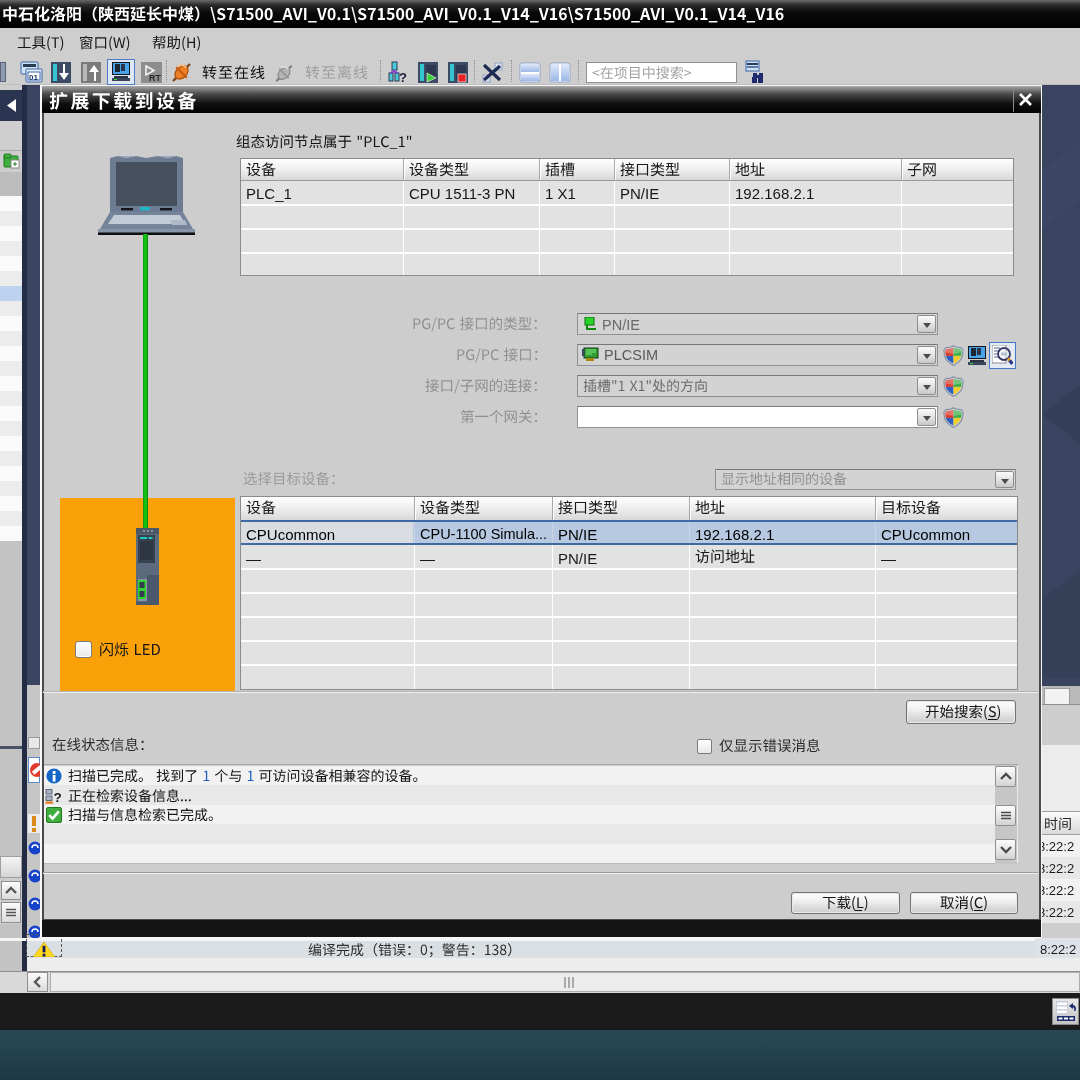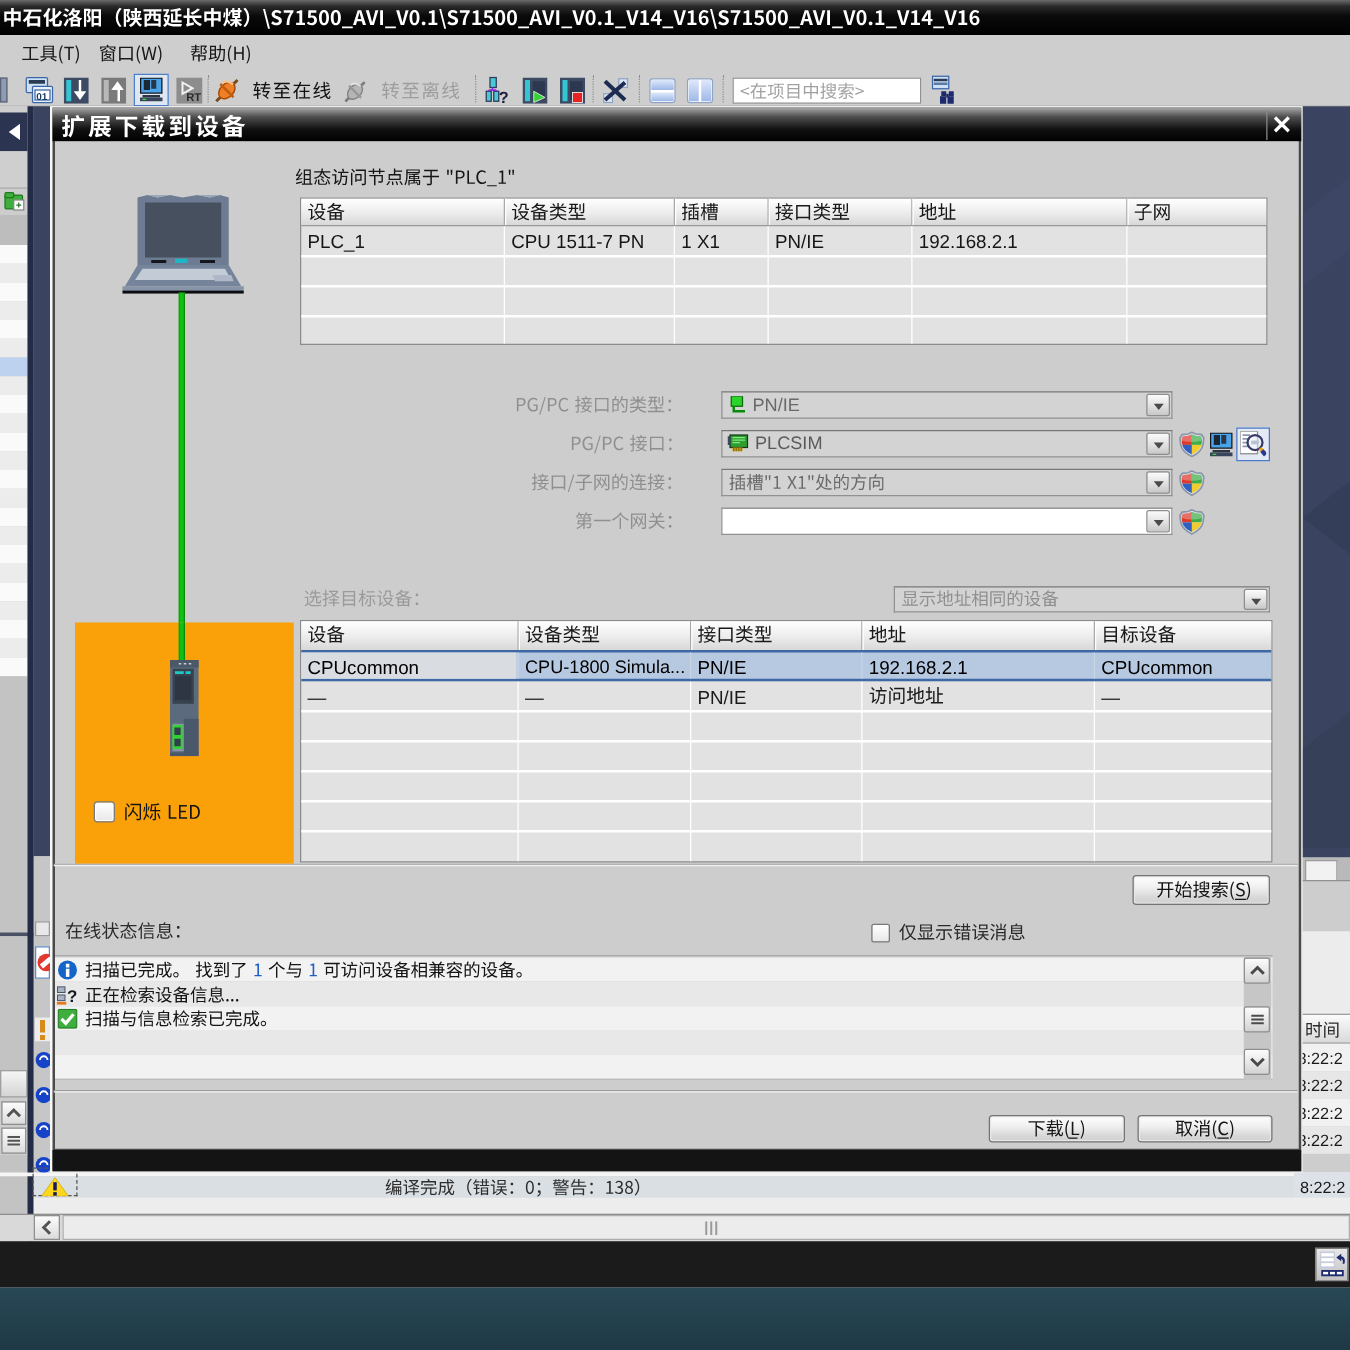--- a/index.html
+++ b/index.html
@@ -343,21 +343,21 @@
 <svg class="a" style="left:620.0px;top:160.0px" width="62" height="20" viewBox="0 -15 62 20">
     <path transform="translate(0.0,0)" d="M6.8 -9.5C7.3 -8.9 7.7 -8.1 7.9 -7.6L8.8 -8C8.6 -8.5 8.1 -9.3 7.7 -9.9ZM2.4 -12.6V-9.6H0.6V-8.5H2.4V-5.2C1.6 -5 1 -4.8 0.4 -4.6L0.7 -3.5L2.4 -4.1V-0.1C2.4 0.1 2.3 0.1 2.1 0.1C2 0.1 1.4 0.1 0.9 0.1C1 0.4 1.1 0.9 1.2 1.2C2 1.2 2.6 1.1 2.9 0.9C3.3 0.8 3.4 0.5 3.4 -0.1V-4.4L4.9 -4.9L4.8 -6L3.4 -5.5V-8.5H5V-9.6H3.4V-12.6ZM8.5 -12.3C8.8 -11.9 9 -11.5 9.2 -11H5.7V-10H13.9V-11H10.4C10.2 -11.5 9.9 -12 9.6 -12.5ZM11.5 -9.9C11.3 -9.2 10.7 -8.2 10.3 -7.5H5.2V-6.5H14.3V-7.5H11.4C11.8 -8.1 12.2 -8.9 12.6 -9.6ZM11.5 -3.9C11.2 -3 10.7 -2.2 10.1 -1.6C9.2 -2 8.4 -2.3 7.6 -2.5C7.8 -2.9 8.2 -3.4 8.5 -3.9ZM6 -2C7 -1.7 8.1 -1.4 9.1 -0.9C8 -0.3 6.6 0 4.8 0.2C5 0.4 5.2 0.9 5.3 1.2C7.4 0.9 9.1 0.4 10.2 -0.4C11.5 0.1 12.6 0.7 13.3 1.2L14 0.4C13.3 -0.1 12.3 -0.7 11.1 -1.2C11.8 -1.9 12.3 -2.8 12.6 -3.9H14.4V-4.9H9C9.3 -5.4 9.5 -5.8 9.7 -6.3L8.6 -6.5C8.4 -6 8.2 -5.4 7.9 -4.9H5V-3.9H7.3C6.9 -3.2 6.4 -2.6 6 -2Z M16.9 -11V0.8H18.1V-0.4H26.9V0.8H28.1V-11ZM18.1 -1.6V-9.9H26.9V-1.6Z M41.2 -12.3C40.8 -11.7 40.2 -10.8 39.7 -10.2L40.6 -9.9C41.1 -10.4 41.8 -11.2 42.4 -12ZM32.7 -11.8C33.3 -11.2 34 -10.3 34.3 -9.8L35.3 -10.2C35 -10.8 34.3 -11.7 33.7 -12.3ZM36.9 -12.6V-9.7H31.1V-8.6H36C34.8 -7.4 32.8 -6.3 30.8 -5.9C31 -5.6 31.4 -5.2 31.5 -4.9C33.6 -5.5 35.6 -6.7 36.9 -8.2V-5.7H38V-7.9C39.9 -7 42.2 -5.8 43.4 -5L43.9 -5.9C42.7 -6.6 40.6 -7.7 38.7 -8.6H44V-9.7H38V-12.6ZM36.9 -5.4C36.9 -4.8 36.8 -4.2 36.6 -3.7H31V-2.7H36.2C35.5 -1.3 34 -0.3 30.7 0.2C30.9 0.4 31.2 0.9 31.3 1.2C35 0.5 36.7 -0.7 37.5 -2.6C38.6 -0.5 40.7 0.7 43.7 1.2C43.9 0.9 44.2 0.4 44.4 0.1C41.7 -0.2 39.7 -1.1 38.6 -2.7H44V-3.7H37.8C38 -4.2 38.1 -4.8 38.1 -5.4Z M54.5 -11.7V-6.7H55.6V-11.7ZM57.3 -12.5V-5.8C57.3 -5.6 57.3 -5.5 57 -5.5C56.8 -5.5 56.1 -5.5 55.2 -5.5C55.4 -5.2 55.5 -4.8 55.6 -4.5C56.6 -4.5 57.4 -4.5 57.8 -4.7C58.3 -4.9 58.4 -5.2 58.4 -5.8V-12.5ZM50.8 -11V-8.9H49V-9V-11ZM46 -8.9V-7.9H47.8C47.7 -6.9 47.2 -5.9 45.9 -5.1C46.1 -5 46.5 -4.5 46.6 -4.3C48.1 -5.3 48.7 -6.6 48.9 -7.9H50.8V-4.7H51.9V-7.9H53.6V-8.9H51.9V-11H53.3V-12H46.5V-11H47.9V-9V-8.9ZM52 -5V-3.3H47.3V-2.3H52V-0.4H45.7V0.7H59.3V-0.4H53.2V-2.3H57.7V-3.3H53.2V-5Z" fill="#1a1a1a"></path>
   </svg>
 <svg class="a" style="left:735.0px;top:160.0px" width="32" height="20" viewBox="0 -15 32 20">
     <path transform="translate(0.0,0)" d="M6.4 -11.2V-7.1L4.8 -6.4L5.2 -5.4L6.4 -5.9V-1.2C6.4 0.4 6.9 0.9 8.7 0.9C9 0.9 11.9 0.9 12.4 0.9C13.9 0.9 14.3 0.2 14.5 -1.9C14.2 -1.9 13.7 -2.1 13.5 -2.3C13.3 -0.6 13.2 -0.2 12.3 -0.2C11.7 -0.2 9.2 -0.2 8.7 -0.2C7.7 -0.2 7.5 -0.3 7.5 -1.2V-6.4L9.5 -7.2V-2.1H10.6V-7.7L12.7 -8.6C12.7 -6.2 12.7 -4.5 12.6 -4.2C12.5 -3.8 12.4 -3.8 12.1 -3.8C12 -3.8 11.5 -3.8 11.1 -3.8C11.3 -3.5 11.4 -3.1 11.4 -2.8C11.8 -2.8 12.4 -2.8 12.8 -2.9C13.3 -3 13.5 -3.3 13.6 -3.9C13.7 -4.5 13.8 -6.7 13.8 -9.6L13.8 -9.8L13 -10.1L12.8 -9.9L12.6 -9.7L10.6 -8.8V-12.6H9.5V-8.4L7.5 -7.6V-11.2ZM0.5 -2.3 0.9 -1.2C2.3 -1.8 4 -2.5 5.6 -3.3L5.3 -4.3L3.6 -3.6V-7.9H5.4V-9H3.6V-12.4H2.5V-9H0.6V-7.9H2.5V-3.1C1.8 -2.8 1.1 -2.5 0.5 -2.3Z M21.5 -9.3V-0.4H19.7V0.7H29.4V-0.4H26V-6.3H29.2V-7.4H26V-12.5H24.8V-0.4H22.6V-9.3ZM15.5 -2.4 15.9 -1.3C17.3 -1.9 19.2 -2.7 20.9 -3.4L20.7 -4.4L18.8 -3.7V-7.9H20.7V-9H18.8V-12.4H17.7V-9H15.7V-7.9H17.7V-3.3C16.9 -2.9 16.1 -2.7 15.5 -2.4Z" fill="#1a1a1a"></path>
   </svg>
 <svg class="a" style="left:907.0px;top:160.0px" width="32" height="20" viewBox="0 -15 32 20">
     <path transform="translate(0.0,0)" d="M7 -8.1V-5.9H0.8V-4.8H7V-0.3C7 -0 6.9 0 6.6 0.1C6.2 0.1 5.1 0.1 3.9 0C4.1 0.4 4.3 0.9 4.4 1.2C5.8 1.2 6.8 1.2 7.4 1C7.9 0.8 8.1 0.5 8.1 -0.3V-4.8H14.3V-5.9H8.1V-7.5C9.9 -8.4 11.8 -9.8 13.1 -11L12.2 -11.7L12 -11.6H2.3V-10.5H10.7C9.7 -9.6 8.2 -8.7 7 -8.1Z M17.9 -8C18.6 -7.2 19.3 -6.2 20 -5.3C19.4 -3.7 18.6 -2.3 17.6 -1.3C17.8 -1.2 18.3 -0.9 18.4 -0.7C19.4 -1.6 20.1 -2.9 20.7 -4.3C21.2 -3.6 21.6 -2.9 21.9 -2.4L22.6 -3.1C22.2 -3.7 21.7 -4.5 21.1 -5.4C21.5 -6.6 21.8 -8 22.1 -9.5L21 -9.6C20.9 -8.5 20.7 -7.4 20.4 -6.4C19.8 -7.2 19.2 -8 18.6 -8.7ZM22.2 -8C22.9 -7.2 23.7 -6.2 24.3 -5.2C23.7 -3.6 22.9 -2.2 21.8 -1.2C22 -1.1 22.5 -0.7 22.7 -0.6C23.6 -1.5 24.4 -2.8 25 -4.2C25.5 -3.4 25.9 -2.6 26.2 -1.9L27 -2.6C26.6 -3.4 26.1 -4.3 25.4 -5.4C25.8 -6.6 26.1 -8 26.3 -9.4L25.3 -9.6C25.1 -8.5 24.9 -7.4 24.7 -6.4C24.1 -7.2 23.5 -7.9 23 -8.6ZM16.3 -11.7V1.2H17.5V-10.6H27.6V-0.3C27.6 -0 27.5 0 27.2 0.1C26.9 0.1 25.9 0.1 24.9 0C25.1 0.3 25.3 0.9 25.4 1.2C26.7 1.2 27.6 1.1 28 1C28.5 0.8 28.7 0.4 28.7 -0.3V-11.7Z" fill="#1a1a1a"></path>
   </svg>
 <div class="a" style="left:246px;top:185px;font-size:15px;font-weight:normal;color:#161616;white-space:pre;">PLC_1</div>
-<div class="a" style="left:409px;top:185px;font-size:15px;font-weight:normal;color:#161616;white-space:pre;">CPU 1511-7 PN</div>
+<div class="a" style="left:409px;top:185px;font-size:15px;font-weight:normal;color:#161616;white-space:pre;">CPU 1511-3 PN</div>
 <div class="a" style="left:545px;top:185px;font-size:15px;font-weight:normal;color:#161616;white-space:pre;">1 X1</div>
 <div class="a" style="left:620px;top:185px;font-size:15px;font-weight:normal;color:#161616;white-space:pre;">PN/IE</div>
 <div class="a" style="left:735px;top:185px;font-size:15px;font-weight:normal;color:#161616;white-space:pre;">192.168.2.1</div>
 <svg class="a" style="left:412.4px;top:314.5px" width="137" height="19" viewBox="0 -14 137 19">
     <path transform="translate(0.0,0)" d="M1.5 0H2.8V-4.2H4.6C6.9 -4.2 8.5 -5.3 8.5 -7.5C8.5 -9.8 6.9 -10.6 4.5 -10.6H1.5ZM2.8 -5.3V-9.5H4.3C6.2 -9.5 7.1 -9.1 7.1 -7.5C7.1 -6 6.2 -5.3 4.4 -5.3Z M14.8 0.2C16.2 0.2 17.4 -0.3 18.1 -1V-5.5H14.6V-4.4H16.9V-1.6C16.4 -1.2 15.7 -1 14.9 -1C12.7 -1 11.4 -2.7 11.4 -5.4C11.4 -8 12.8 -9.6 14.9 -9.6C16 -9.6 16.7 -9.2 17.2 -8.6L18 -9.5C17.3 -10.2 16.4 -10.8 14.9 -10.8C12.1 -10.8 10 -8.7 10 -5.3C10 -1.9 12 0.2 14.8 0.2Z M19.3 2.6H20.3L24.6 -11.5H23.7Z M26.3 0H27.7V-4.2H29.4C31.7 -4.2 33.3 -5.3 33.3 -7.5C33.3 -9.8 31.7 -10.6 29.3 -10.6H26.3ZM27.7 -5.3V-9.5H29.2C31 -9.5 32 -9.1 32 -7.5C32 -6 31.1 -5.3 29.2 -5.3Z M39.5 0.2C40.9 0.2 41.9 -0.4 42.8 -1.3L42 -2.2C41.3 -1.4 40.6 -1 39.6 -1C37.5 -1 36.2 -2.7 36.2 -5.4C36.2 -8 37.6 -9.6 39.6 -9.6C40.5 -9.6 41.2 -9.2 41.8 -8.6L42.5 -9.5C41.9 -10.2 40.9 -10.8 39.6 -10.8C36.9 -10.8 34.9 -8.7 34.9 -5.3C34.9 -1.9 36.8 0.2 39.5 0.2Z M54.2 -9.2C54.7 -8.6 55.1 -7.8 55.3 -7.3L56.2 -7.7C56 -8.2 55.5 -9 55.1 -9.6ZM50 -12.2V-9.3H48.2V-8.2H50V-5C49.2 -4.8 48.6 -4.6 48 -4.5L48.3 -3.4L50 -3.9V-0.1C50 0.1 49.9 0.1 49.7 0.1C49.5 0.1 49 0.1 48.5 0.1C48.6 0.4 48.7 0.9 48.8 1.1C49.6 1.1 50.1 1.1 50.5 0.9C50.8 0.7 51 0.4 51 -0.1V-4.3L52.4 -4.7L52.3 -5.8L51 -5.4V-8.2H52.4V-9.3H51V-12.2ZM55.9 -11.9C56.1 -11.5 56.3 -11.1 56.5 -10.7H53.2V-9.7H61.1V-10.7H57.7C57.5 -11.1 57.2 -11.6 56.9 -12.1ZM58.8 -9.5C58.5 -8.9 58 -7.9 57.6 -7.3H52.7V-6.3H61.4V-7.3H58.6C59 -7.8 59.4 -8.6 59.8 -9.2ZM58.7 -3.8C58.4 -2.9 58 -2.1 57.4 -1.6C56.5 -1.9 55.7 -2.2 54.9 -2.4C55.2 -2.8 55.5 -3.3 55.8 -3.8ZM53.4 -2C54.4 -1.7 55.4 -1.3 56.4 -0.9C55.4 -0.3 54 0 52.3 0.2C52.5 0.4 52.6 0.8 52.7 1.1C54.8 0.8 56.4 0.3 57.5 -0.4C58.7 0.1 59.8 0.7 60.5 1.2L61.2 0.4C60.5 -0.1 59.5 -0.6 58.4 -1.1C59.1 -1.8 59.5 -2.7 59.8 -3.8H61.6V-4.7H56.3C56.6 -5.2 56.8 -5.6 57 -6.1L56 -6.2C55.8 -5.8 55.5 -5.2 55.2 -4.7H52.5V-3.8H54.7C54.3 -3.1 53.8 -2.5 53.4 -2Z M64 -10.7V0.8H65.1V-0.4H73.7V0.7H74.8V-10.7ZM65.1 -1.6V-9.6H73.7V-1.6Z M84.6 -6.1C85.4 -5.1 86.4 -3.6 86.9 -2.7L87.8 -3.3C87.3 -4.2 86.3 -5.6 85.5 -6.6ZM80.1 -12.2C80 -11.5 79.8 -10.6 79.5 -9.8H77.9V0.8H78.9V-0.4H82.9V-9.8H80.5C80.8 -10.5 81 -11.3 81.3 -12ZM78.9 -8.9H81.9V-5.8H78.9ZM78.9 -1.3V-4.9H81.9V-1.3ZM85.3 -12.2C84.8 -10.2 84.1 -8.2 83.1 -6.9C83.3 -6.8 83.8 -6.5 84 -6.3C84.5 -7 84.9 -7.9 85.3 -8.9H89C88.9 -3.1 88.6 -0.8 88.2 -0.3C88 -0.1 87.8 -0.1 87.6 -0.1C87.2 -0.1 86.3 -0.1 85.4 -0.2C85.6 0.1 85.7 0.6 85.8 0.9C86.6 0.9 87.4 0.9 87.9 0.9C88.4 0.8 88.8 0.7 89.1 0.3C89.7 -0.4 89.9 -2.7 90.1 -9.3C90.1 -9.5 90.1 -9.9 90.1 -9.9H85.7C86 -10.6 86.2 -11.3 86.3 -12Z M101.9 -11.9C101.6 -11.3 101 -10.4 100.5 -9.9L101.4 -9.5C101.9 -10 102.5 -10.8 103.1 -11.6ZM93.8 -11.4C94.4 -10.8 95 -10 95.3 -9.4L96.3 -9.9C96 -10.5 95.3 -11.3 94.7 -11.9ZM97.8 -12.2V-9.4H92.2V-8.4H96.9C95.7 -7.1 93.8 -6.1 91.9 -5.7C92.1 -5.5 92.4 -5 92.6 -4.8C94.6 -5.4 96.5 -6.5 97.8 -7.9V-5.5H98.9V-7.7C100.7 -6.8 102.9 -5.6 104.1 -4.8L104.6 -5.7C103.4 -6.4 101.4 -7.5 99.6 -8.4H104.7V-9.4H98.9V-12.2ZM97.8 -5.2C97.8 -4.6 97.7 -4.1 97.6 -3.6H92.1V-2.6H97.2C96.4 -1.2 95 -0.3 91.8 0.2C92 0.4 92.3 0.9 92.4 1.2C96 0.5 97.6 -0.7 98.4 -2.5C99.5 -0.4 101.5 0.7 104.4 1.2C104.5 0.9 104.8 0.4 105.1 0.1C102.5 -0.2 100.5 -1.1 99.5 -2.6H104.7V-3.6H98.7C98.8 -4.1 98.9 -4.6 99 -5.2Z M114.8 -11.4V-6.5H115.8V-11.4ZM117.6 -12.1V-5.6C117.6 -5.4 117.5 -5.4 117.3 -5.4C117 -5.3 116.3 -5.3 115.5 -5.4C115.7 -5.1 115.8 -4.7 115.9 -4.4C116.9 -4.4 117.6 -4.4 118 -4.6C118.5 -4.7 118.6 -5 118.6 -5.6V-12.1ZM111.3 -10.6V-8.6H109.5V-8.7V-10.6ZM106.6 -8.6V-7.7H108.4C108.2 -6.7 107.7 -5.7 106.5 -4.9C106.7 -4.8 107.1 -4.4 107.2 -4.2C108.7 -5.1 109.2 -6.4 109.4 -7.7H111.3V-4.5H112.3V-7.7H113.9V-8.6H112.3V-10.6H113.6V-11.6H107.1V-10.6H108.5V-8.7V-8.6ZM112.4 -4.8V-3.2H107.8V-2.2H112.4V-0.4H106.3V0.7H119.4V-0.4H113.5V-2.2H117.9V-3.2H113.5V-4.8Z M123.8 -7C124.3 -7 124.9 -7.5 124.9 -8.1C124.9 -8.8 124.3 -9.2 123.8 -9.2C123.2 -9.2 122.7 -8.8 122.7 -8.1C122.7 -7.5 123.2 -7 123.8 -7ZM123.8 0.1C124.3 0.1 124.9 -0.4 124.9 -1C124.9 -1.7 124.3 -2.1 123.8 -2.1C123.2 -2.1 122.7 -1.7 122.7 -1C122.7 -0.4 123.2 0.1 123.8 0.1Z" fill="#8f8f8f"></path>
   </svg>
 <svg class="a" style="left:455.9px;top:345.5px" width="93" height="19" viewBox="0 -14 93 19">
     <path transform="translate(0.0,0)" d="M1.5 0H2.8V-4.2H4.6C6.9 -4.2 8.5 -5.3 8.5 -7.5C8.5 -9.8 6.9 -10.6 4.5 -10.6H1.5ZM2.8 -5.3V-9.5H4.3C6.2 -9.5 7.1 -9.1 7.1 -7.5C7.1 -6 6.2 -5.3 4.4 -5.3Z M14.8 0.2C16.2 0.2 17.4 -0.3 18.1 -1V-5.5H14.6V-4.4H16.9V-1.6C16.4 -1.2 15.7 -1 14.9 -1C12.7 -1 11.4 -2.7 11.4 -5.4C11.4 -8 12.8 -9.6 14.9 -9.6C16 -9.6 16.7 -9.2 17.2 -8.6L18 -9.5C17.3 -10.2 16.4 -10.8 14.9 -10.8C12.1 -10.8 10 -8.7 10 -5.3C10 -1.9 12 0.2 14.8 0.2Z M19.3 2.6H20.3L24.6 -11.5H23.7Z M26.3 0H27.7V-4.2H29.4C31.7 -4.2 33.3 -5.3 33.3 -7.5C33.3 -9.8 31.7 -10.6 29.3 -10.6H26.3ZM27.7 -5.3V-9.5H29.2C31 -9.5 32 -9.1 32 -7.5C32 -6 31.1 -5.3 29.2 -5.3Z M39.5 0.2C40.9 0.2 41.9 -0.4 42.8 -1.3L42 -2.2C41.3 -1.4 40.6 -1 39.6 -1C37.5 -1 36.2 -2.7 36.2 -5.4C36.2 -8 37.6 -9.6 39.6 -9.6C40.5 -9.6 41.2 -9.2 41.8 -8.6L42.5 -9.5C41.9 -10.2 40.9 -10.8 39.6 -10.8C36.9 -10.8 34.9 -8.7 34.9 -5.3C34.9 -1.9 36.8 0.2 39.5 0.2Z M54.2 -9.2C54.7 -8.6 55.1 -7.8 55.3 -7.3L56.2 -7.7C56 -8.2 55.5 -9 55.1 -9.6ZM50 -12.2V-9.3H48.2V-8.2H50V-5C49.2 -4.8 48.6 -4.6 48 -4.5L48.3 -3.4L50 -3.9V-0.1C50 0.1 49.9 0.1 49.7 0.1C49.5 0.1 49 0.1 48.5 0.1C48.6 0.4 48.7 0.9 48.8 1.1C49.6 1.1 50.1 1.1 50.5 0.9C50.8 0.7 51 0.4 51 -0.1V-4.3L52.4 -4.7L52.3 -5.8L51 -5.4V-8.2H52.4V-9.3H51V-12.2ZM55.9 -11.9C56.1 -11.5 56.3 -11.1 56.5 -10.7H53.2V-9.7H61.1V-10.7H57.7C57.5 -11.1 57.2 -11.6 56.9 -12.1ZM58.8 -9.5C58.5 -8.9 58 -7.9 57.6 -7.3H52.7V-6.3H61.4V-7.3H58.6C59 -7.8 59.4 -8.6 59.8 -9.2ZM58.7 -3.8C58.4 -2.9 58 -2.1 57.4 -1.6C56.5 -1.9 55.7 -2.2 54.9 -2.4C55.2 -2.8 55.5 -3.3 55.8 -3.8ZM53.4 -2C54.4 -1.7 55.4 -1.3 56.4 -0.9C55.4 -0.3 54 0 52.3 0.2C52.5 0.4 52.6 0.8 52.7 1.1C54.8 0.8 56.4 0.3 57.5 -0.4C58.7 0.1 59.8 0.7 60.5 1.2L61.2 0.4C60.5 -0.1 59.5 -0.6 58.4 -1.1C59.1 -1.8 59.5 -2.7 59.8 -3.8H61.6V-4.7H56.3C56.6 -5.2 56.8 -5.6 57 -6.1L56 -6.2C55.8 -5.8 55.5 -5.2 55.2 -4.7H52.5V-3.8H54.7C54.3 -3.1 53.8 -2.5 53.4 -2Z M64 -10.7V0.8H65.1V-0.4H73.7V0.7H74.8V-10.7ZM65.1 -1.6V-9.6H73.7V-1.6Z M80.3 -7C80.8 -7 81.4 -7.5 81.4 -8.1C81.4 -8.8 80.8 -9.2 80.3 -9.2C79.7 -9.2 79.2 -8.8 79.2 -8.1C79.2 -7.5 79.7 -7 80.3 -7ZM80.3 0.1C80.8 0.1 81.4 -0.4 81.4 -1C81.4 -1.7 80.8 -2.1 80.3 -2.1C79.7 -2.1 79.2 -1.7 79.2 -1C79.2 -0.4 79.7 0.1 80.3 0.1Z" fill="#8f8f8f"></path>
   </svg>
 <svg class="a" style="left:425.3px;top:376.5px" width="124" height="19" viewBox="0 -14 124 19">
@@ -501,21 +501,21 @@
 <svg class="a" style="left:881.0px;top:498.0px" width="62" height="20" viewBox="0 -15 62 20">
     <path transform="translate(0.0,0)" d="M3.5 -7H11.4V-4.6H3.5ZM3.5 -8.1V-10.6H11.4V-8.1ZM3.5 -3.5H11.4V-1H3.5ZM2.4 -11.7V1.1H3.5V0.1H11.4V1.1H12.6V-11.7Z M22 -11.5V-10.4H28.5V-11.5ZM26.7 -4.9C27.4 -3.4 28.1 -1.4 28.3 -0.2L29.4 -0.6C29.1 -1.8 28.4 -3.7 27.6 -5.2ZM22.4 -5.1C22 -3.5 21.3 -1.9 20.5 -0.9C20.7 -0.7 21.2 -0.4 21.4 -0.3C22.2 -1.4 22.9 -3.2 23.4 -4.9ZM21.3 -7.9V-6.8H24.5V-0.3C24.5 -0.1 24.5 -0 24.3 0C24.1 0 23.4 0 22.6 -0C22.7 0.3 22.9 0.8 22.9 1.1C24 1.1 24.7 1.1 25.1 0.9C25.5 0.7 25.7 0.4 25.7 -0.3V-6.8H29.3V-7.9ZM18 -12.6V-9.4H15.7V-8.4H17.8C17.3 -6.5 16.3 -4.3 15.4 -3.2C15.6 -2.9 15.9 -2.5 16 -2.2C16.7 -3.1 17.5 -4.7 18 -6.3V1.2H19.2V-6.7C19.7 -5.9 20.3 -5 20.5 -4.5L21.2 -5.4C20.9 -5.8 19.6 -7.5 19.2 -8V-8.4H21.1V-9.4H19.2V-12.6Z M31.8 -11.6C32.6 -10.9 33.6 -9.9 34.1 -9.3L34.9 -10.1C34.4 -10.7 33.4 -11.7 32.6 -12.3ZM30.6 -7.9V-6.8H32.8V-1.4C32.8 -0.7 32.3 -0.2 32 -0.1C32.2 0.2 32.5 0.6 32.6 0.9C32.9 0.6 33.3 0.3 35.9 -1.7C35.8 -1.9 35.6 -2.3 35.5 -2.6L33.9 -1.4V-7.9ZM37.4 -12.1V-10.4C37.4 -9.3 37 -8 35.1 -7.1C35.3 -7 35.7 -6.5 35.8 -6.3C38 -7.3 38.4 -9 38.4 -10.4V-11H41.1V-8.6C41.1 -7.5 41.3 -7 42.3 -7C42.5 -7 43.2 -7 43.5 -7C43.8 -7 44.1 -7 44.3 -7.1C44.2 -7.4 44.2 -7.8 44.2 -8.1C44 -8 43.7 -8 43.5 -8C43.3 -8 42.6 -8 42.4 -8C42.2 -8 42.1 -8.1 42.1 -8.6V-12.1ZM42.1 -4.9C41.5 -3.7 40.7 -2.7 39.7 -1.9C38.7 -2.8 37.9 -3.8 37.4 -4.9ZM35.8 -6V-4.9H36.5L36.3 -4.8C36.9 -3.5 37.8 -2.3 38.9 -1.3C37.7 -0.6 36.4 -0.1 35.1 0.2C35.3 0.5 35.6 0.9 35.7 1.2C37.1 0.8 38.5 0.2 39.7 -0.6C40.8 0.3 42.2 0.9 43.8 1.2C43.9 0.9 44.2 0.5 44.4 0.2C43 -0.1 41.7 -0.6 40.6 -1.3C41.9 -2.4 42.9 -3.8 43.5 -5.7L42.8 -6L42.6 -6Z M55.3 -10.3C54.6 -9.6 53.6 -8.9 52.5 -8.3C51.5 -8.8 50.6 -9.4 49.9 -10.2L50.1 -10.3ZM50.5 -12.6C49.8 -11.3 48.3 -9.8 46.1 -8.8C46.4 -8.6 46.7 -8.3 46.9 -8C47.8 -8.4 48.5 -8.9 49.1 -9.4C49.8 -8.8 50.5 -8.3 51.3 -7.8C49.5 -7 47.4 -6.5 45.5 -6.2C45.6 -6 45.9 -5.5 46 -5.2C48.1 -5.5 50.4 -6.2 52.5 -7.2C54.4 -6.3 56.6 -5.7 58.9 -5.4C59 -5.7 59.3 -6.1 59.6 -6.4C57.5 -6.6 55.4 -7.1 53.7 -7.8C55.1 -8.6 56.3 -9.7 57.1 -10.9L56.4 -11.4L56.2 -11.3H51C51.3 -11.7 51.5 -12 51.8 -12.4ZM48.7 -1.9H51.9V-0.3H48.7ZM48.7 -2.9V-4.4H51.9V-2.9ZM56.2 -1.9V-0.3H53.1V-1.9ZM56.2 -2.9H53.1V-4.4H56.2ZM47.5 -5.4V1.2H48.7V0.7H56.2V1.2H57.4V-5.4Z" fill="#1a1a1a"></path>
   </svg>
 <div class="a" style="left:241px;top:520px;width:776px;height:25px;background:#b7c9e0;border-top:2px solid #3f69a5;border-bottom:2px solid #3f69a5"></div>
 <div class="a" style="left:241px;top:522px;width:172px;height:21px;background:#d9dde2"></div>
 <div class="a" style="left:414px;top:522px;width:1px;height:21px;background:#c8d5e5"></div>
 <div class="a" style="left:552px;top:522px;width:1px;height:21px;background:#c8d5e5"></div>
 <div class="a" style="left:689px;top:522px;width:1px;height:21px;background:#c8d5e5"></div>
 <div class="a" style="left:875px;top:522px;width:1px;height:21px;background:#c8d5e5"></div>
 <div class="a" style="left:246px;top:526px;font-size:15px;font-weight:normal;color:#000;white-space:pre;">CPUcommon</div>
-<div class="a" style="left:420px;top:526px;font-size:14.5px;font-weight:normal;color:#000;white-space:pre;">CPU-1800 Simula...</div>
+<div class="a" style="left:420px;top:526px;font-size:14.5px;font-weight:normal;color:#000;white-space:pre;">CPU-1100 Simula...</div>
 <div class="a" style="left:558px;top:526px;font-size:15px;font-weight:normal;color:#000;white-space:pre;">PN/IE</div>
 <div class="a" style="left:695px;top:526px;font-size:15px;font-weight:normal;color:#000;white-space:pre;">192.168.2.1</div>
 <div class="a" style="left:881px;top:526px;font-size:15px;font-weight:normal;color:#000;white-space:pre;">CPUcommon</div>
 <div class="a" style="left:246px;top:550px;font-size:15px;font-weight:normal;color:#1a1a1a;white-space:pre;">—</div>
 <div class="a" style="left:420px;top:550px;font-size:15px;font-weight:normal;color:#1a1a1a;white-space:pre;">—</div>
 <div class="a" style="left:558px;top:550px;font-size:15px;font-weight:normal;color:#1a1a1a;white-space:pre;">PN/IE</div>
 <svg class="a" style="left:695.0px;top:547.0px" width="62" height="20" viewBox="0 -15 62 20">
     <path transform="translate(0.0,0)" d="M8.9 -12.3C9.2 -11.6 9.5 -10.6 9.6 -10L10.7 -10.3C10.6 -10.9 10.2 -11.9 9.9 -12.6ZM1.9 -11.7C2.6 -11 3.5 -10 4 -9.4L4.8 -10.2C4.3 -10.7 3.4 -11.7 2.7 -12.4ZM5.6 -10V-8.9H7.8C7.7 -5.1 7.5 -1.5 5.1 0.4C5.4 0.6 5.7 1 5.9 1.2C7.8 -0.3 8.5 -2.8 8.7 -5.6H12.1C11.9 -1.9 11.7 -0.5 11.4 -0.1C11.2 0 11.1 0.1 10.8 0.1C10.6 0.1 9.8 0 9 -0C9.2 0.3 9.4 0.7 9.4 1.1C10.1 1.1 10.9 1.1 11.3 1.1C11.8 1 12.1 0.9 12.4 0.6C12.8 0 13 -1.6 13.2 -6.1C13.2 -6.3 13.2 -6.7 13.2 -6.7H8.8C8.9 -7.4 8.9 -8.1 8.9 -8.9H14.3V-10ZM0.7 -7.9V-6.8H3V-1.8C3 -1.2 2.5 -0.6 2.2 -0.4C2.4 -0.2 2.7 0.3 2.9 0.5C3.1 0.2 3.5 -0.1 6.2 -2.2C6.1 -2.4 5.9 -2.8 5.8 -3.1L4.1 -1.9V-7.9Z M16.4 -9.2V1.2H17.5V-9.2ZM16.6 -11.9C17.3 -11.1 18.3 -10 18.8 -9.3L19.6 -10C19.2 -10.6 18.1 -11.7 17.4 -12.4ZM20.3 -11.8V-10.7H27.5V-0.4C27.5 -0.1 27.4 -0 27.1 -0C26.9 -0 26 0 25.1 -0C25.2 0.3 25.4 0.8 25.5 1.1C26.7 1.1 27.5 1.1 28 0.9C28.4 0.7 28.6 0.4 28.6 -0.4V-11.8ZM19.8 -8V-1.5H20.9V-2.5H25.1V-8ZM20.9 -7H24V-3.5H20.9Z M36.4 -11.2V-7.1L34.8 -6.4L35.2 -5.4L36.4 -5.9V-1.2C36.4 0.4 36.9 0.9 38.7 0.9C39 0.9 41.9 0.9 42.4 0.9C43.9 0.9 44.3 0.2 44.5 -1.9C44.2 -1.9 43.7 -2.1 43.5 -2.3C43.4 -0.6 43.2 -0.2 42.3 -0.2C41.7 -0.2 39.2 -0.2 38.7 -0.2C37.7 -0.2 37.5 -0.3 37.5 -1.2V-6.4L39.5 -7.2V-2.1H40.6V-7.7L42.7 -8.6C42.7 -6.2 42.7 -4.5 42.6 -4.2C42.5 -3.8 42.4 -3.8 42.1 -3.8C42 -3.8 41.5 -3.8 41.1 -3.8C41.3 -3.5 41.4 -3.1 41.4 -2.8C41.8 -2.8 42.4 -2.8 42.8 -2.9C43.3 -3 43.5 -3.3 43.6 -3.9C43.7 -4.5 43.8 -6.7 43.8 -9.6L43.8 -9.8L43 -10.1L42.8 -9.9L42.6 -9.7L40.6 -8.8V-12.6H39.5V-8.4L37.5 -7.6V-11.2ZM30.5 -2.3 30.9 -1.2C32.3 -1.8 34 -2.5 35.6 -3.3L35.3 -4.3L33.6 -3.6V-7.9H35.4V-9H33.6V-12.4H32.5V-9H30.6V-7.9H32.5V-3.1C31.8 -2.8 31.1 -2.5 30.5 -2.3Z M51.5 -9.3V-0.4H49.7V0.7H59.4V-0.4H56V-6.3H59.2V-7.4H56V-12.5H54.8V-0.4H52.6V-9.3ZM45.5 -2.4 45.9 -1.3C47.3 -1.9 49.2 -2.7 50.9 -3.4L50.7 -4.4L48.8 -3.7V-7.9H50.7V-9H48.8V-12.4H47.7V-9H45.7V-7.9H47.7V-3.3C46.9 -2.9 46.1 -2.7 45.5 -2.4Z" fill="#1a1a1a"></path>
   </svg>
 <div class="a" style="left:881px;top:550px;font-size:15px;font-weight:normal;color:#1a1a1a;white-space:pre;">—</div>

